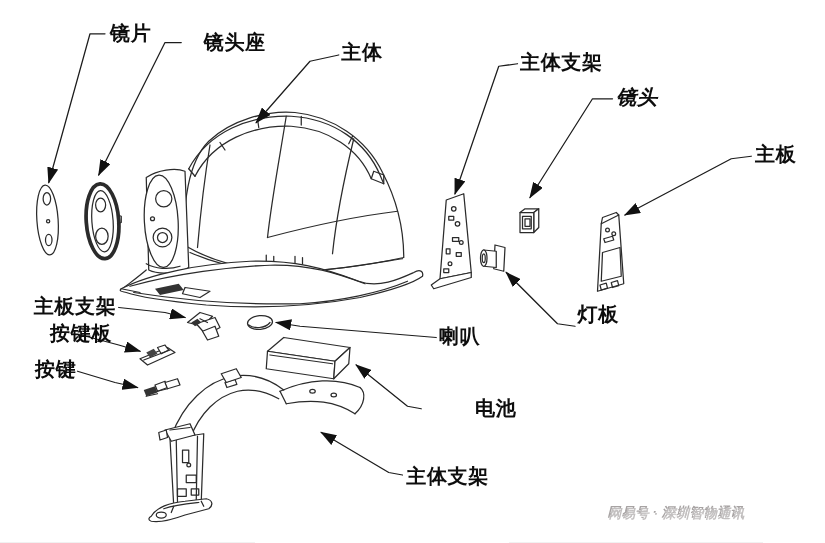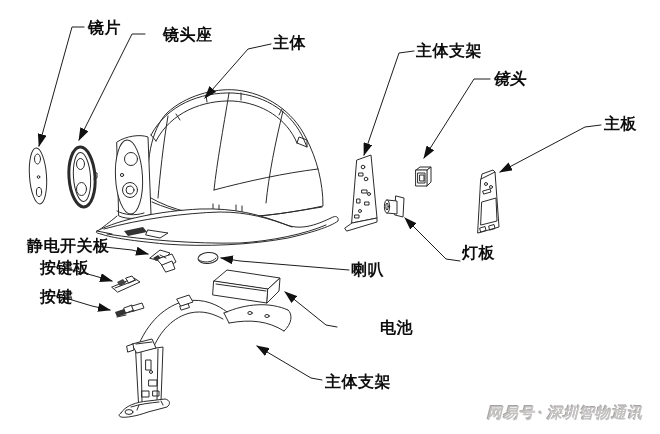--- a/index.html
+++ b/index.html
@@ -6,21 +6,21 @@
   .stage{
     position:relative;width:660px;height:434px;background:#ffffff;
     overflow:hidden;font-family:"Liberation Sans","DejaVu Sans",sans-serif;
   }
   .drawing{position:absolute;left:0;top:0;width:660px;height:434px;}
   .lbl{
     position:absolute;font-size:16px;font-weight:bold;color:#0d0d0d;
     white-space:nowrap;letter-spacing:0.5px;line-height:13px;
   }
   .watermark{
-    position:absolute;left:487px;top:404px;font-size:15px;font-weight:bold;
+    position:absolute;left:487px;top:404px;font-size:10px;font-weight:bold;
     font-style:italic;color:#c3c0c0;letter-spacing:1px;white-space:nowrap;
     text-shadow:1px 1px 0 #ffffff,-1px -1px 0 #a7a3a3;
   }
   .watermark .sep{margin:0 3px;}
 </style>
 </head>
 <body>
 
 <div class="stage">
 
@@ -199,23 +199,23 @@
       </g>
     </g>
   </svg>
 
   <div class="lbl" style="left:88px;top:21px;">镜片</div>
   <div class="lbl" style="left:163px;top:28px;">镜头座</div>
   <div class="lbl" style="left:273px;top:36px;">主体</div>
   <div class="lbl" style="left:416px;top:44px;">主体支架</div>
   <div class="lbl" style="left:493px;top:72px;font-style:italic;">镜头</div>
   <div class="lbl" style="left:604px;top:119px;font-family:Liberation Mono, monospace;">主板</div>
-  <div class="lbl" style="left:27px;top:239px;">静电开关板</div>
+  <div class="lbl" style="left:27px;top:239px;">主板支架</div>
   <div class="lbl" style="left:40px;top:261px;">按键板</div>
-  <div class="lbl" style="left:40px;top:290px;text-align:center;">按键</div>
+  <div class="lbl" style="left:28px;top:290px;text-align:center;">按键</div>
   <div class="lbl" style="left:351px;top:263px;">喇叭</div>
   <div class="lbl" style="left:462px;top:246px;">灯板</div>
   <div class="lbl" style="left:339px;top:321px;padding-left:41px;">电池</div>
   <div class="lbl" style="left:325px;top:375px;font-family:Liberation Serif, serif;">主体支架</div>
 
   <div class="watermark">
     <span>网易号</span><span class="sep">·</span><span>深圳智物通讯</span>
   </div>
 
 </div>

